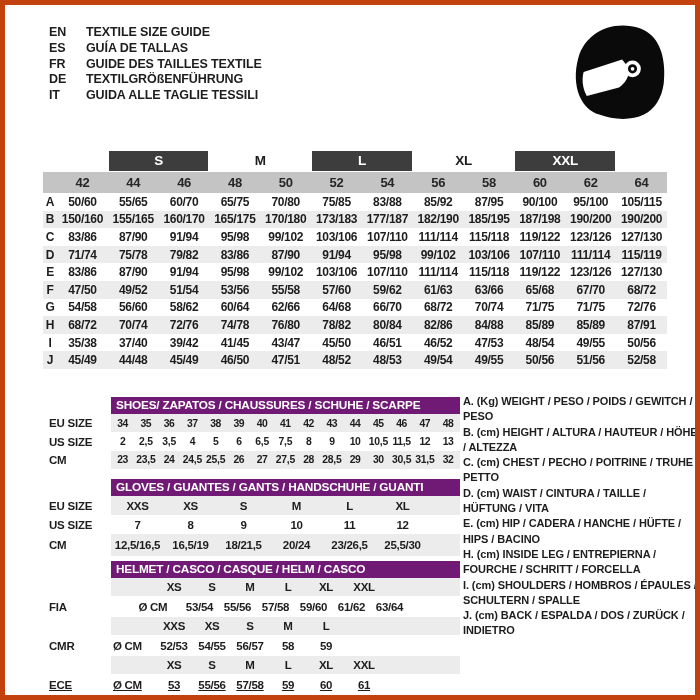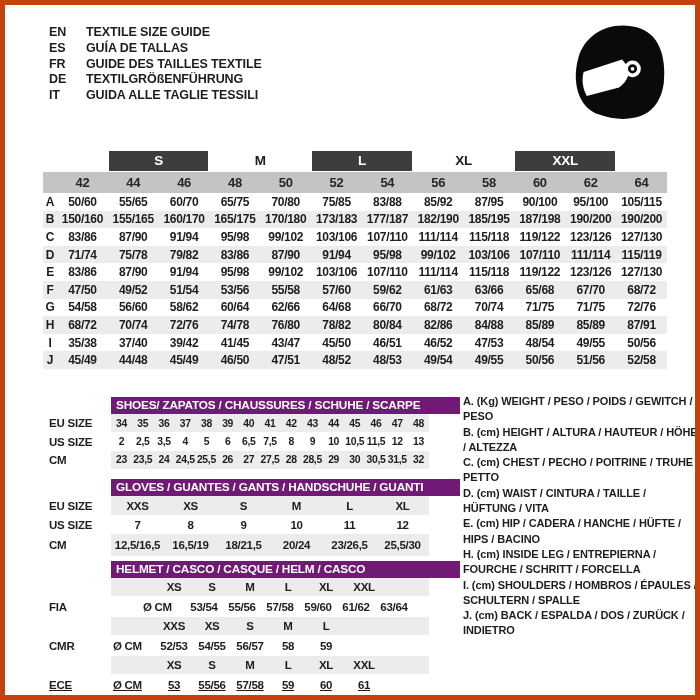--- a/index.html
+++ b/index.html
@@ -20,21 +20,21 @@
   .gplain{font-size:13.5px;line-height:20px;color:#1d1d1d}
   tr.sizerow{background:#c4c4c4}
   tr.sizerow td{height:21px;font-size:13px;color:#262626}
   tr.datarow td{height:17.6px;font-size:12px}
   tr.stripe{background:#ececec}
 
   .subtitle{position:absolute;left:106px;width:349px;height:17px;background:#701a75;color:#fff;
     font-weight:bold;font-size:11.8px;line-height:17px;padding-left:5px;letter-spacing:-0.2px;white-space:nowrap}
   .subrow{position:absolute;left:38px;width:417px;display:flex;align-items:center}
   .sublabel{width:68px;padding-left:6px;font-weight:bold;font-size:11.5px;letter-spacing:-0.2px;white-space:nowrap}
-  .subcells{width:318px;height:100%;display:flex;align-items:center}
+  .subcells{width:349px;height:100%;display:flex;align-items:center}
   .subcells.gray{background:#ececec}
   .cell{text-align:center;font-weight:bold;white-space:nowrap;letter-spacing:-0.3px}
   .shoe-cell{width:23.26px;font-size:10.4px}
   .glove-cell{width:53px;font-size:11.5px}
   .helm-unit{width:44px;font-size:11.5px;text-align:left;padding-left:2px}
   .helm-cell{width:38px;font-size:11.5px}
 
   .legend{position:absolute;left:458px;top:389px;width:238px}
   .legend-item{font-size:11px;font-weight:bold;line-height:15.3px;letter-spacing:-0.1px}
 </style>

